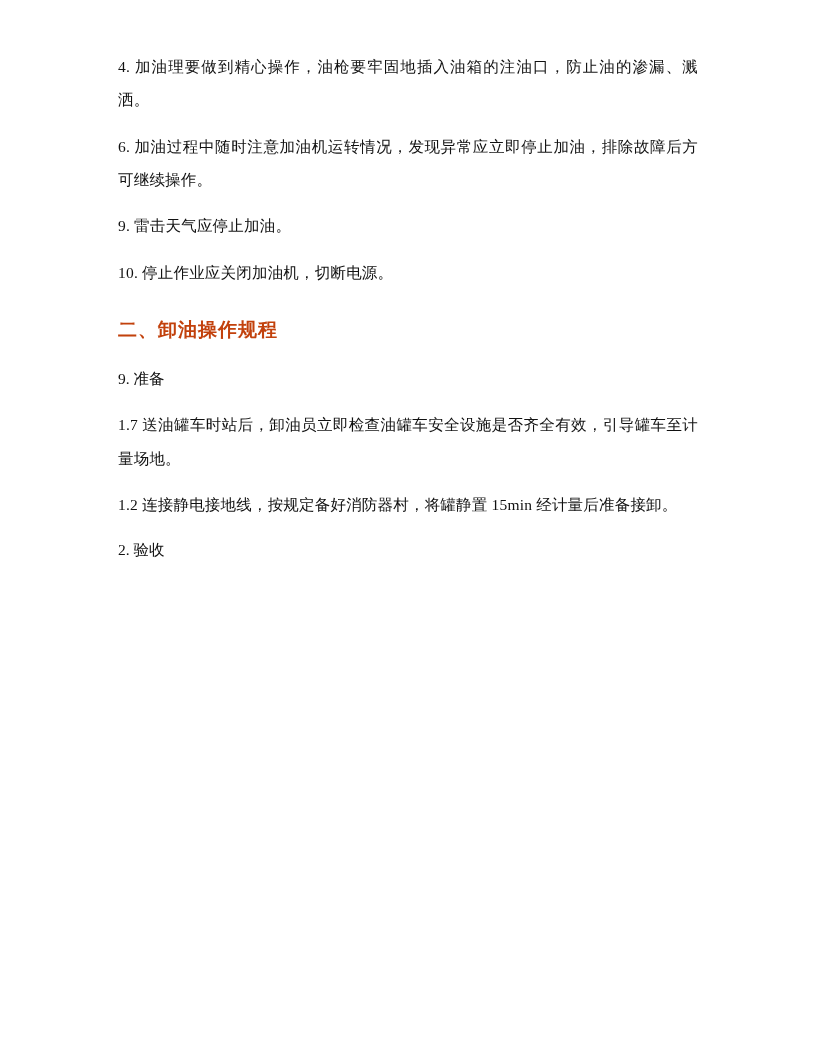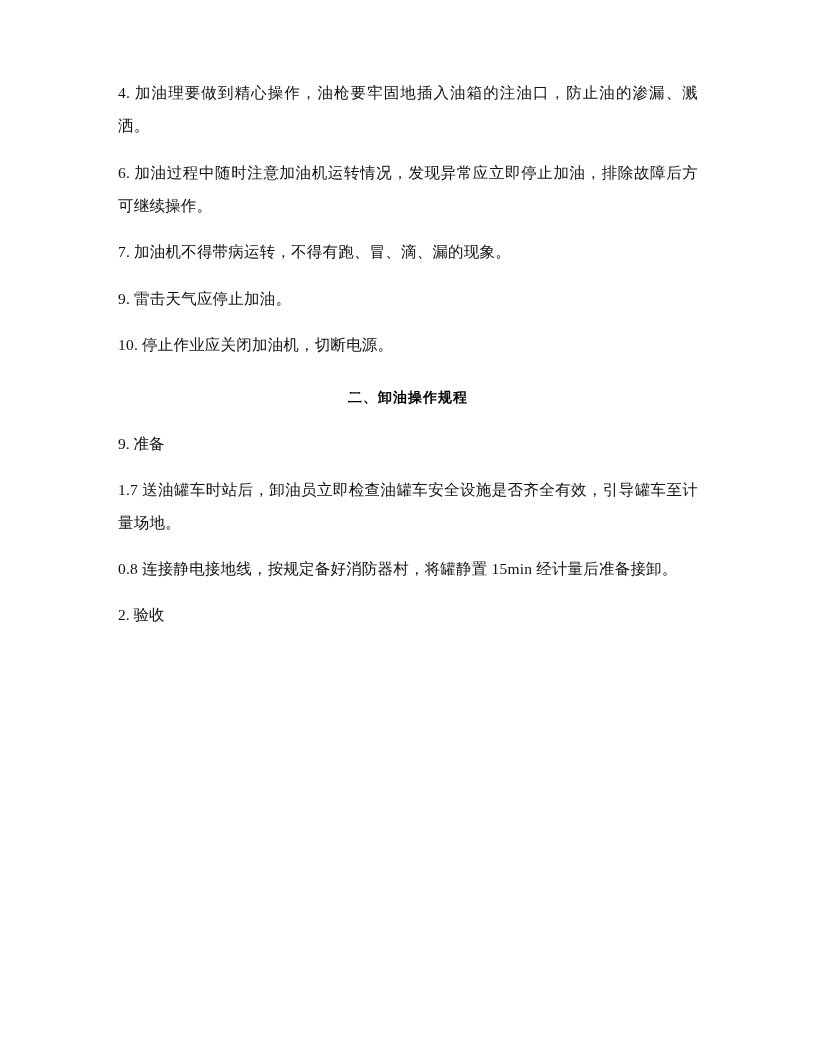--- a/index.html
+++ b/index.html
@@ -11,62 +11,60 @@
     height: 1056px;
     background: #ffffff;
     font-family: "Liberation Serif", "DejaVu Serif", serif;
     color: #000000;
     overflow: hidden;
   }
   .page {
     box-sizing: border-box;
     width: 816px;
     height: 1056px;
-    padding: 74px 118px 60px 118px;
+    padding: 48px 118px 60px 118px;
     position: relative;
   }
   .para {
     font-size: 15.5px;
     line-height: 2.15;
     letter-spacing: 0.2px;
     margin: 0 0 13px 0;
     text-align: justify;
     color: #111;
   }
   .heading {
-    font-size: 14px;
+    font-size: 19px;
     font-weight: bold;
     line-height: 1.6;
     margin: 26px 0 18px 0;
     letter-spacing: 1px;
-    color: #000000;
-    text-align: center;
+    color: #c2410c;
   }
   .sub {
     font-size: 15.5px;
     line-height: 2.0;
     margin: 0 0 14px 0;
     color: #111;
   }
   .spacer-top { height: 2px; }
 </style>
 </head>
 <body>
 
 <div class="page">
 
   <div class="spacer-top"></div>
 
   <p class="para">4. 加油理要做到精心操作，油枪要牢固地插入油箱的注油口，防止油的渗漏、溅洒。</p>
   <p class="para">6. 加油过程中随时注意加油机运转情况，发现异常应立即停止加油，排除故障后方可继续操作。</p>
-  <p class="para">7. 加油机不得带病运转，不得有跑、冒、滴、漏的现象。</p>
   <p class="para">9. 雷击天气应停止加油。</p>
   <p class="para">10. 停止作业应关闭加油机，切断电源。</p>
 
   <h2 class="heading">二、卸油操作规程</h2>
 
   <p class="sub">9. 准备</p>
   <p class="para">1.7 送油罐车时站后，卸油员立即检查油罐车安全设施是否齐全有效，引导罐车至计量场地。</p>
-  <p class="para">0.8 连接静电接地线，按规定备好消防器村，将罐静置 15min 经计量后准备接卸。</p>
+  <p class="para">1.2 连接静电接地线，按规定备好消防器村，将罐静置 15min 经计量后准备接卸。</p>
 
   <p class="sub">2. 验收</p>
 
 </div>
 
 </body></html>

